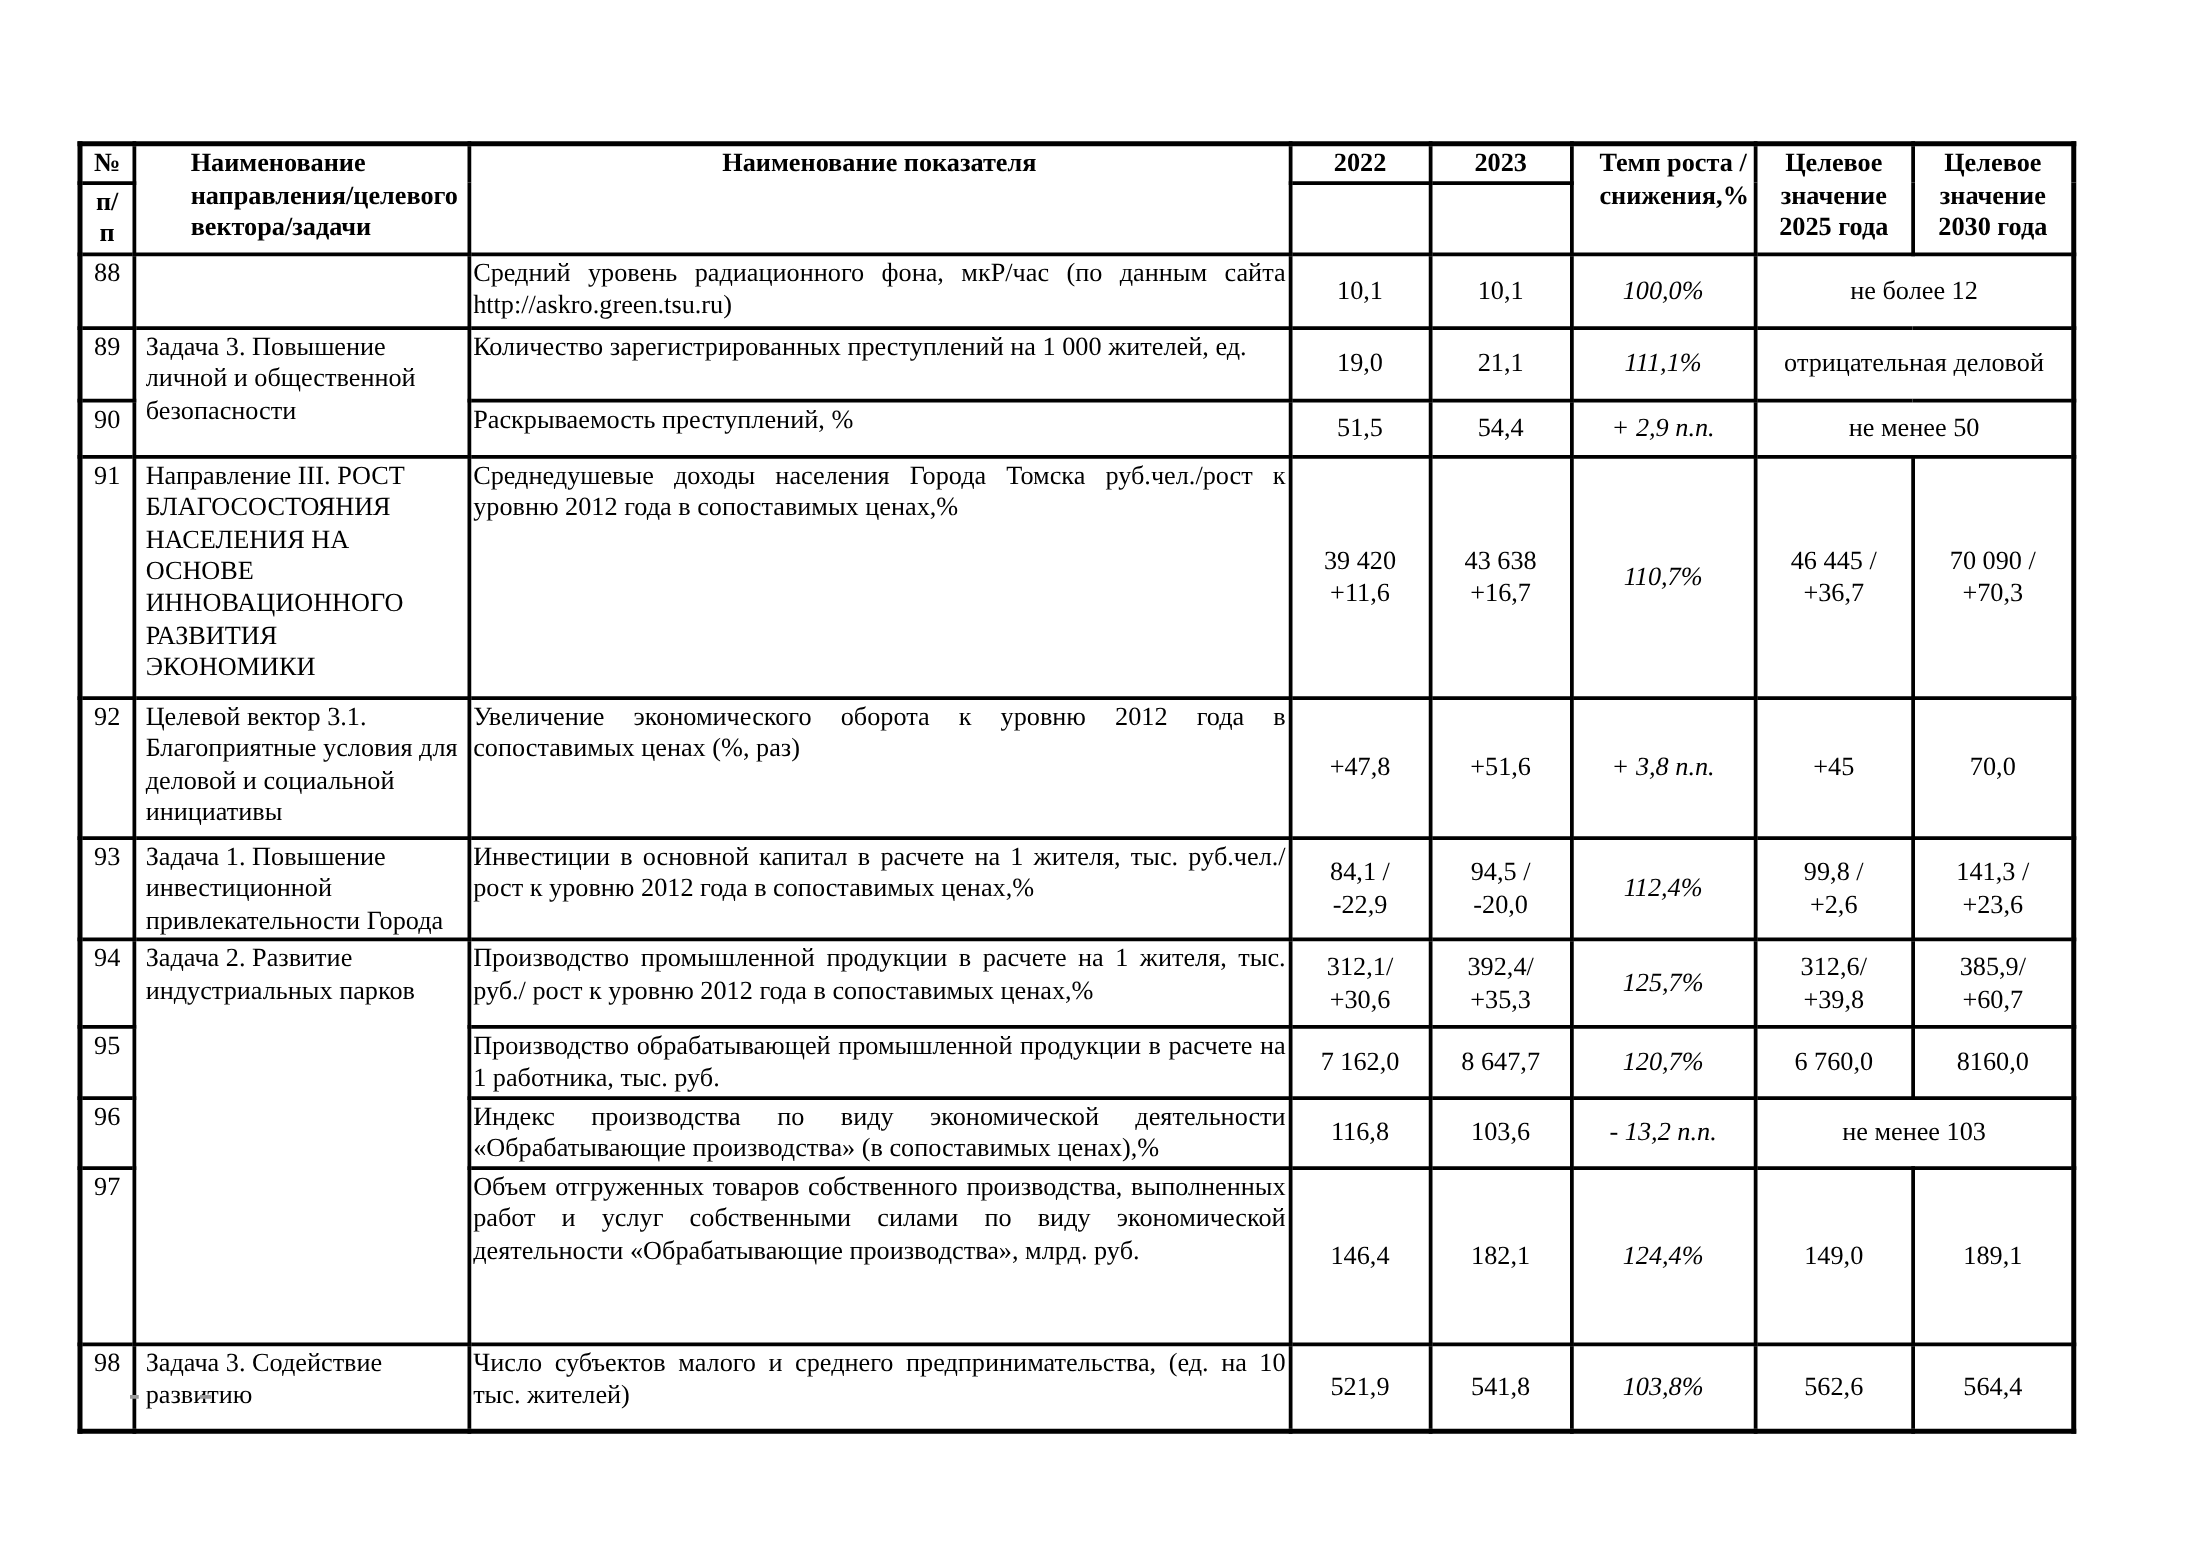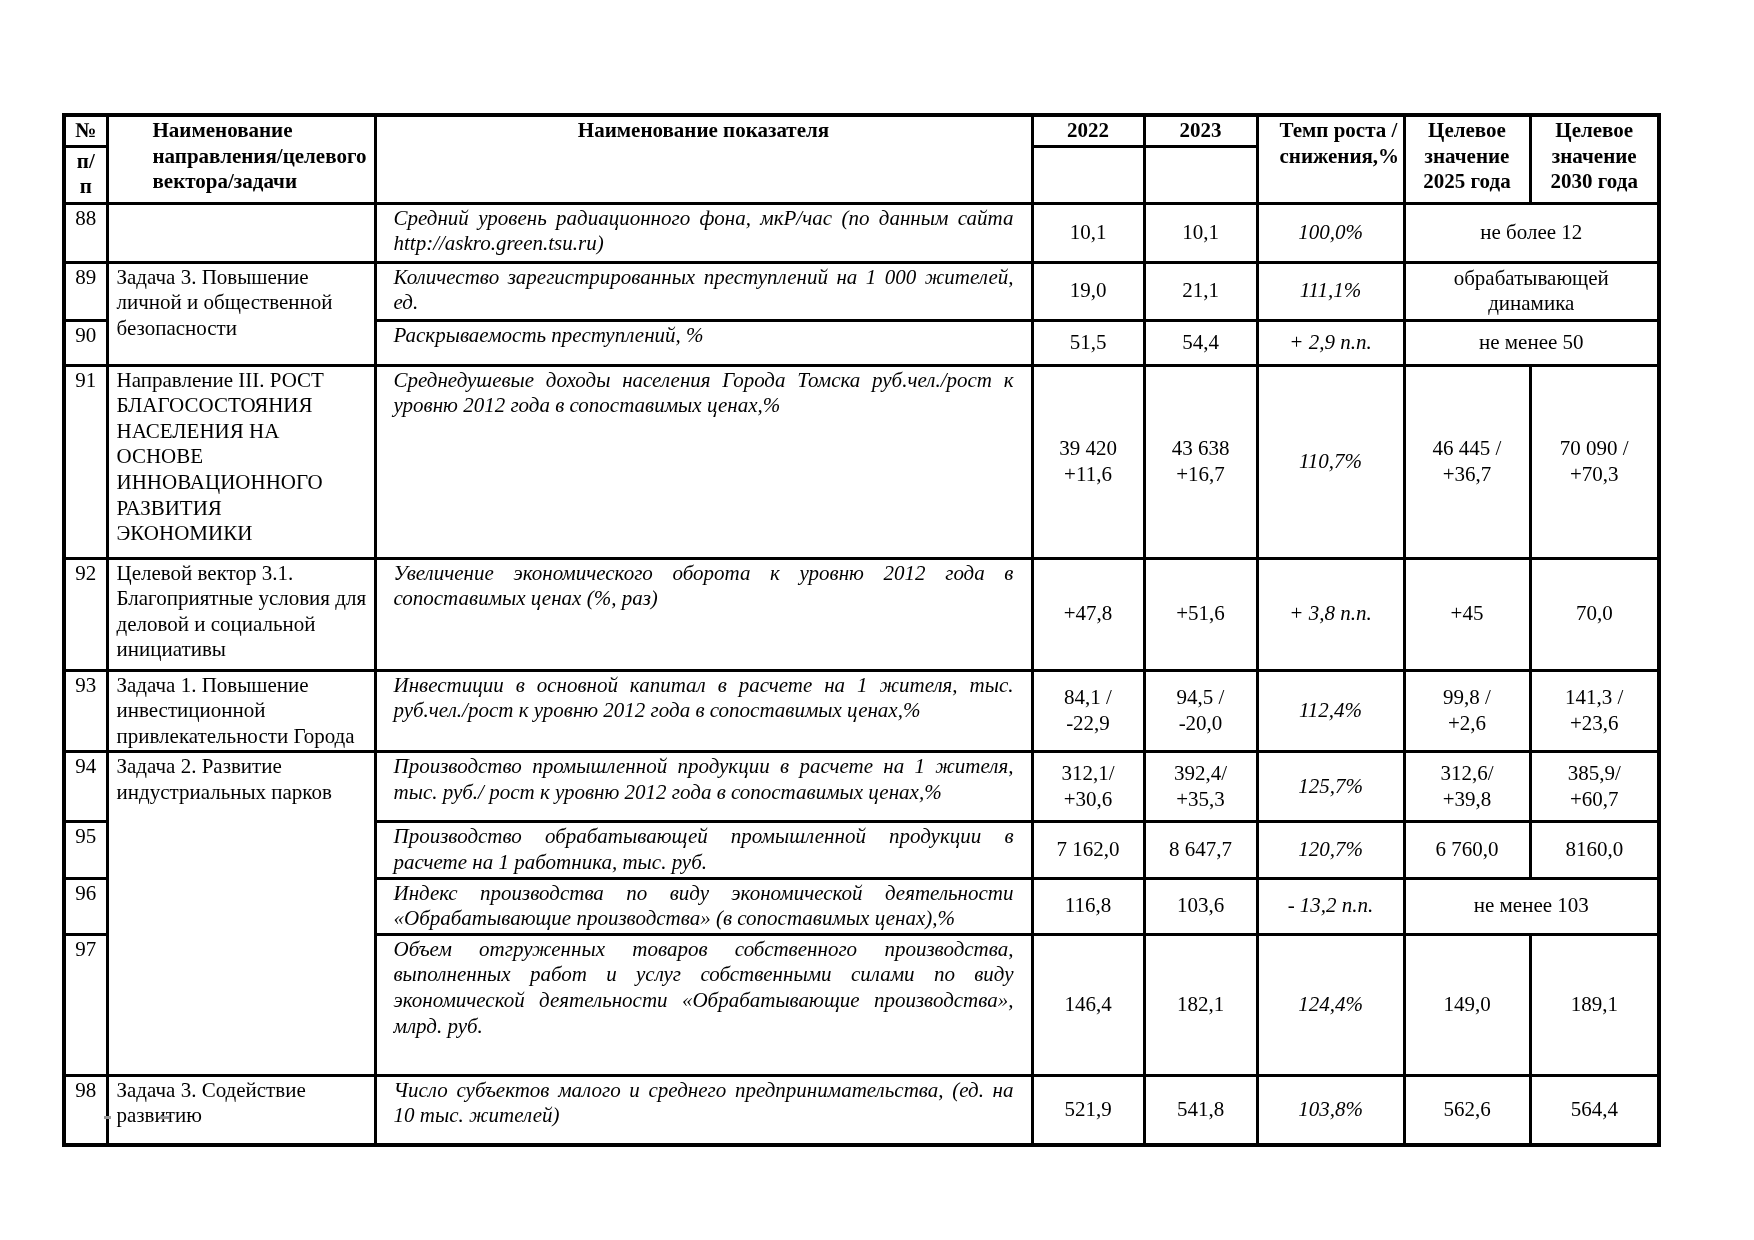--- a/index.html
+++ b/index.html
@@ -18,21 +18,21 @@
     font-weight:normal;
   }
   
   .doc-table th{font-weight:bold;text-align:center;}
   th.h-direction{text-align:left;padding-left:44px;}
   th.h-rate{text-align:left;padding-left:21px;white-space:pre-line;}
   th.h-target{white-space:pre-line;}
   
   td.c-num{text-align:center;padding:1px 2px;}
   td.c-direction{text-align:left;white-space:pre-line;padding-left:8px;padding-right:2px;}
-  td.c-indicator{text-align:justify;text-align-last:left;padding:1px 17px;font-style:italic;}
+  td.c-indicator{text-align:justify;text-align-last:left;padding:1px 2px;}
   td.c-val{vertical-align:middle;text-align:center;white-space:pre-line;}
   td.c-rate{vertical-align:middle;text-align:center;font-style:italic;white-space:pre-line;margin-top:48px;}
   td.c-target-span{vertical-align:middle;text-align:center;margin-top:24px;}
   
   .fragment{position:absolute;background:#9a9a9a;data:none;}
   .frag-1{left:104px;top:1116px;width:7px;height:3px;}
   .frag-2{left:160px;top:1116px;width:9px;height:3px;}
 </style>
 </head>
 <body>
@@ -83,21 +83,21 @@
 
     <tr style="height:58px">
       <td class="c-num">89</td>
       <td class="c-direction" rowspan="2">Задача 3.  Повышение
 личной и общественной
 безопасности</td>
       <td class="c-indicator">Количество зарегистрированных преступлений на 1 000 жителей, ед.</td>
       <td class="c-val">19,0</td>
       <td class="c-val">21,1</td>
       <td class="c-rate">111,1%</td>
-      <td class="c-target-span" colspan="2">обрабатывающей динамика</td>
+      <td class="c-target-span" colspan="2">отрицательная деловой</td>
     </tr>
 
     <tr style="height:45px">
       <td class="c-num">90</td>
       <td class="c-indicator">Раскрываемость преступлений, %</td>
       <td class="c-val">51,5</td>
       <td class="c-val">54,4</td>
       <td class="c-rate">+ 2,9 п.п.</td>
       <td class="c-target-span" colspan="2">не менее 50</td>
     </tr>

